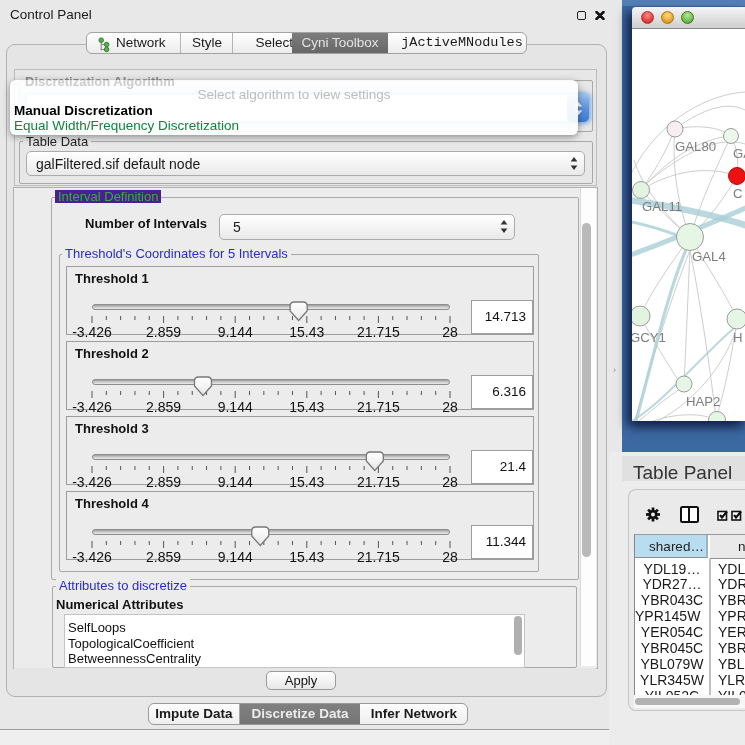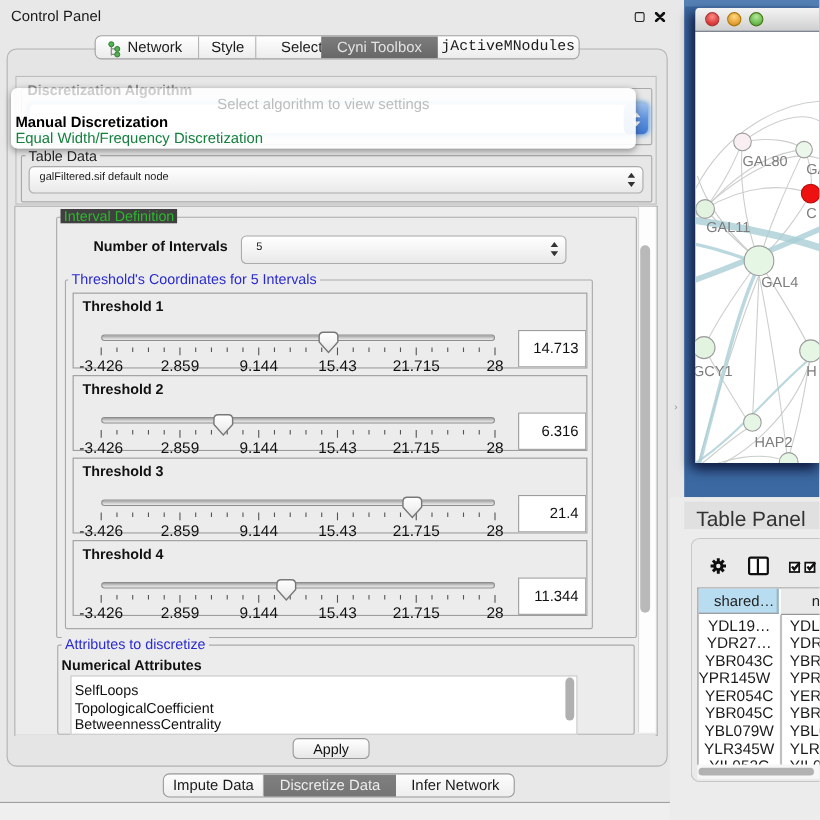--- a/index.html
+++ b/index.html
@@ -1,21 +1,21 @@
 <!DOCTYPE html>
 <html><head><meta charset="utf-8"><style>
 html,body{margin:0;padding:0;}
 body{width:745px;height:745px;overflow:hidden;position:relative;
  font-family:"Liberation Sans",sans-serif;background:#efefef;}
 .abs{position:absolute;}
 .grouptitle{position:absolute;font-size:13px;padding:0 3px;line-height:13px;}
 .groupbox{position:absolute;border:1px solid #a9a9a9;border-radius:2px;}
 .combo{position:absolute;border:1px solid #ababab;border-radius:5px;
  background:linear-gradient(#ffffff,#f2f2f2 60%,#e9e9e9);
- font-size:10px;color:#1a1a1a;}
+ font-size:14px;color:#1a1a1a;}
 .combo .ar{position:absolute;right:6px;width:8px;}
 .ar svg{display:block;}
 .slider-track{position:absolute;height:4px;border:1px solid #8d8d8d;border-radius:3px;
  background:linear-gradient(#9d9d9d,#cfcfcf 55%,#e8e8e8);}
 .tpanel{position:absolute;left:66px;width:466px;height:67px;border:1px solid #9d9d9d;background:#ececec;}
 .tpanel .tt{position:absolute;left:8px;top:3.5px;font-weight:bold;font-size:13px;color:#111;}
 .vbox{position:absolute;left:404px;top:33px;width:54px;height:32px;border:1px solid #9d9d9d;background:#fff;
  font-size:13.5px;color:#111;text-align:right;line-height:32px;padding-right:6px;box-sizing:content-box;}
 .ticklab{position:absolute;top:57px;font-size:14px;font-weight:normal;color:#111;transform:translateX(-50%);}
 </style></head>
@@ -67,21 +67,21 @@
       </div>
  </div>
 
  <div class="abs" style="left:13px;top:187px;width:583px;height:480px;background:#ececec;
   border:1px solid #b0b0b0;"></div>
 
  <div class="abs" style="left:580px;top:188px;width:15px;height:478px;background:#fdfdfd;border-left:1px solid #d8d8d8;"></div>
  <div class="abs" style="left:581.5px;top:223px;width:9px;height:334px;background:#b9b9b9;border-radius:5px;"></div>
 
  <div class="groupbox" style="left:51px;top:197px;width:526px;height:381px;"></div>
- <div class="grouptitle" style="left:55px;top:190px;color:#2cb72c;background:#404040;">Interval Definition</div>
+ <div class="grouptitle" style="left:55px;top:190px;color:#2cb72c;background:#4c1d95;">Interval Definition</div>
 
  <div class="abs" style="left:85px;top:216px;font-size:13px;font-weight:bold;color:#111;">Number of Intervals</div>
  <div class="combo" style="left:219px;top:214px;width:294px;height:24px;">
   <div style="padding:4px 0 0 13px;">5</div>
   <div class="ar" style="top:5px;">
         <svg width="8" height="13" viewBox="0 0 8 13">
           <path d="M4 0 L7.4 4.6 L0.6 4.6 Z" fill="#333"></path>
           <path d="M4 13 L7.4 8.4 L0.6 8.4 Z" fill="#333"></path>
         </svg>
       </div>
@@ -267,39 +267,39 @@
    <div style="font-size:13px;color:#111;padding:5px 0 0 3px;line-height:15.7px;">SelfLoops<br>TopologicalCoefficient<br>BetweennessCentrality</div>
  </div>
  <div class="abs" style="left:514px;top:616px;width:8px;height:39px;background:#b0b0b0;border-radius:4px;"></div>
 
  <div class="abs" style="left:14px;top:668px;width:582px;height:27px;background:#e5e5e5;"></div>
 
  <div class="abs" style="left:266px;top:671px;width:68px;height:17px;border:1px solid #9a9a9a;border-radius:5px;
   background:linear-gradient(#ffffff,#f1f1f1 60%,#e7e7e7);text-align:center;font-size:13px;color:#111;line-height:17px;">Apply</div>
 
  <div class="abs" style="left:148px;top:703px;width:318px;height:20px;border:1px solid #9a9a9a;border-radius:6px;
-  background:linear-gradient(#fdfdfd,#eeeeee);overflow:hidden;font-size:13.5px;color:#1a1a1a;">
+  background:linear-gradient(#fdfdfd,#eeeeee);overflow:hidden;font-size:13.5px;color:#1a1a1a;font-weight:bold;">
    <div class="abs" style="left:0;top:0;width:90px;height:20px;line-height:20px;text-align:center;border-right:1px solid #a8a8a8;">Impute Data</div>
    <div class="abs" style="left:91px;top:0;width:120px;height:36px;line-height:20px;text-align:center;background:linear-gradient(#808080,#6c6c6c);color:#ececec;">Discretize Data</div>
    <div class="abs" style="left:212px;top:0;width:106px;height:20px;line-height:20px;text-align:center;">Infer Network</div>
  </div>
 </div>
 
 <div class="abs" style="left:86px;top:32px;width:439px;height:20px;border:1px solid #a2a2a2;border-radius:6px;
  background:linear-gradient(#ffffff,#ececec);overflow:hidden;font-size:13.5px;color:#1a1a1a;">
   <svg class="abs" style="left:11px;top:3.5px;" width="12" height="16" viewBox="0 0 12 16">
     <path d="M3.2 4 L3.2 13.5 M3.2 7.5 L8.6 7.5 M3.2 12.5 L8.6 12.5" stroke="#8a8a8a" stroke-width="1.1" fill="none"></path>
     <circle cx="3.2" cy="3.2" r="2.3" fill="#53b152" stroke="#2f7d31" stroke-width="0.9"></circle>
     <circle cx="8.6" cy="7.5" r="2.3" fill="#53b152" stroke="#2f7d31" stroke-width="0.9"></circle>
     <circle cx="8.6" cy="12.5" r="2.3" fill="#53b152" stroke="#2f7d31" stroke-width="0.9"></circle>
   </svg>
   <div class="abs" style="left:29px;top:0;width:135px;height:20px;line-height:20px;">Network</div>
   <div class="abs" style="left:93px;top:0;width:52px;height:20px;line-height:20px;text-align:center;border-left:1px solid #b4b4b4;">Style</div>
   <div class="abs" style="left:145px;top:0;width:60px;height:20px;line-height:20px;text-align:right;border-left:1px solid #b4b4b4;">Select</div>
-  <div class="abs" style="left:205px;top:0;width:106px;height:20px;line-height:20px;text-align:center;background:linear-gradient(#7d7d7d,#676767);color:#e3e3e3;">Cyni Toolbox</div>
+  <div class="abs" style="left:205px;top:0;width:96px;height:20px;line-height:20px;text-align:center;background:linear-gradient(#7d7d7d,#676767);color:#e3e3e3;">Cyni Toolbox</div>
   <div class="abs" style="left:311px;top:0;width:128px;height:20px;line-height:20px;text-align:center;font-family:Liberation Mono, monospace;">jActiveMNodules</div>
 </div>
 
 <div class="abs" style="left:10px;top:80px;width:568px;height:55px;background:rgba(255,255,255,0.92);
  border-radius:6px;box-shadow:0 2px 7px rgba(0,0,0,0.4);"></div>
 <div class="abs" style="left:10px;top:87px;width:568px;text-align:center;font-size:13.5px;color:#bcbcbc;">Select algorithm to view settings</div>
 <div class="abs" style="left:14px;top:102.5px;font-size:13.5px;font-weight:bold;color:#000;">Manual Discretization</div>
 <div class="abs" style="left:14px;top:117.5px;font-size:13.5px;color:#15803d;">Equal Width/Frequency Discretization</div>
 <div class="abs" style="left:25px;top:80px;width:200px;height:10px;overflow:hidden;">
     <div style="margin-top:-6px;font-size:13px;font-weight:bold;color:#cccccc;">Discretization Algorithm</div>

